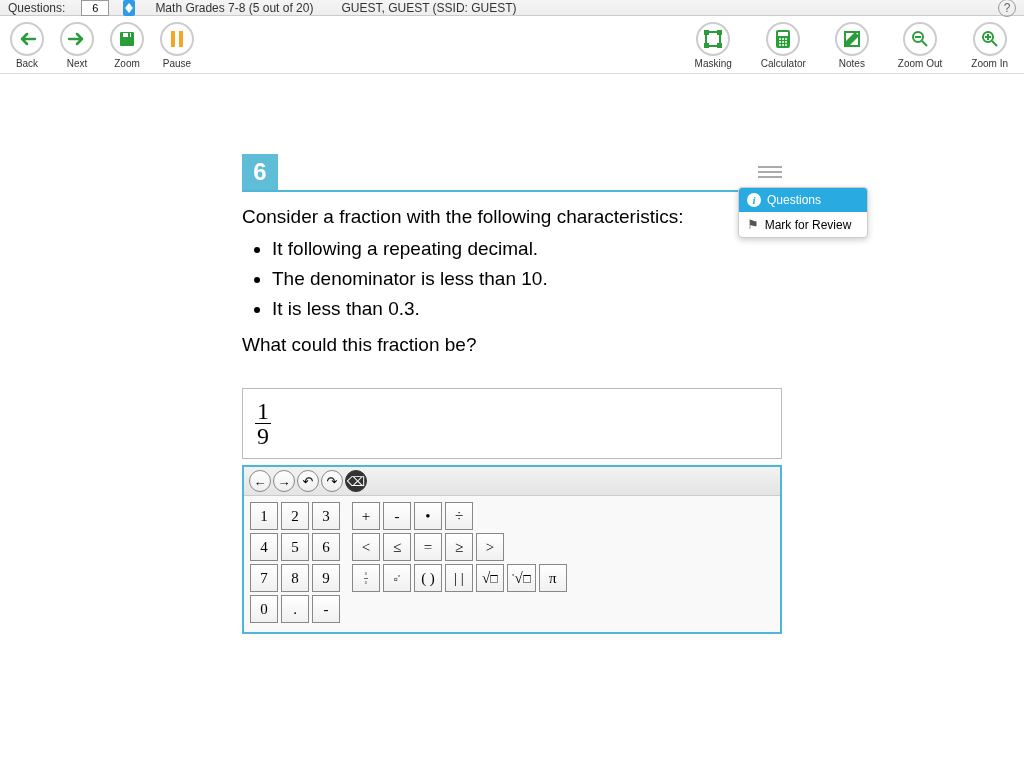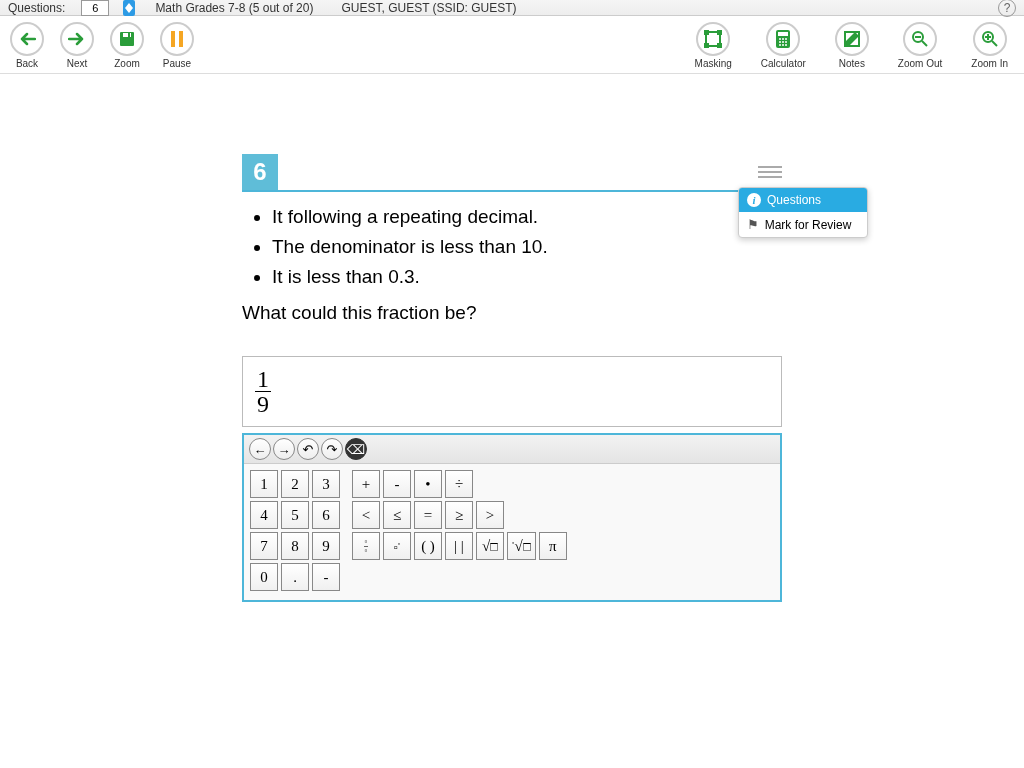--- a/index.html
+++ b/index.html
@@ -374,20 +374,21 @@
         <span class="info-circle">i</span>
         <span>Questions</span>
       </div>
       <div class="popup-item">
         <span class="flag-icon">⚑</span>
         <span>Mark for Review</span>
       </div>
     </div>
 
     <div class="question-body">
+      <p>Consider a fraction with the following characteristics:</p>
       <ul>
         <li>It following a repeating decimal.</li>
         <li>The denominator is less than 10.</li>
         <li>It is less than 0.3.</li>
       </ul>
       <p>What could this fraction be?</p>
     </div>
 
     <div class="answer-box">
       <span class="fraction">

